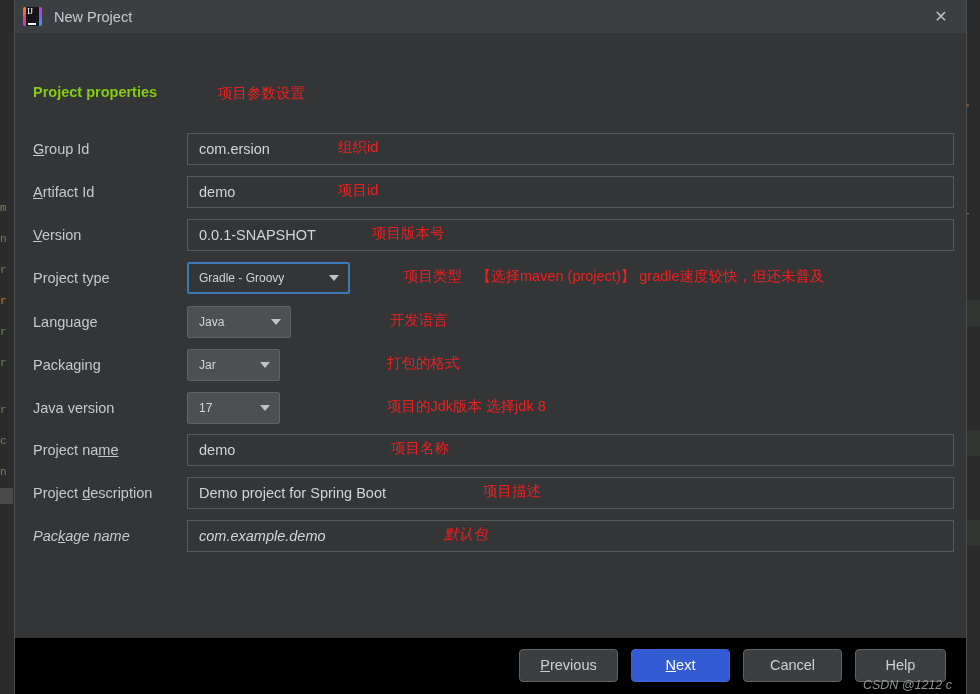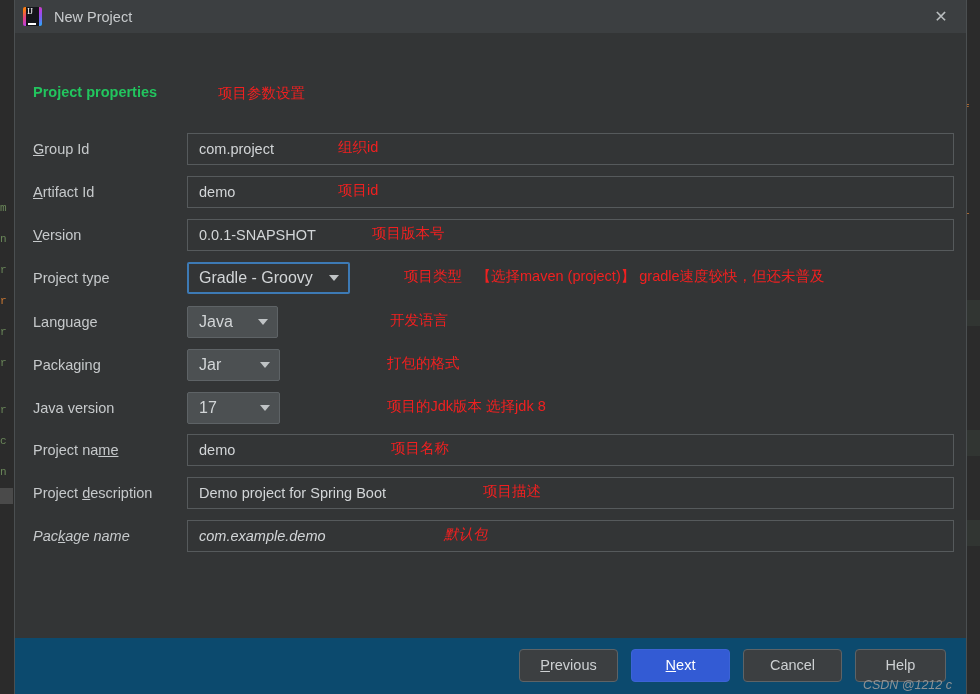--- a/index.html
+++ b/index.html
@@ -128,21 +128,21 @@
 
   .body {
     position: relative;
     height: 661px;
     background: #333536;
   }
 
   .section-title {
     position: absolute;
     left: 18px; top: 51px;
-    color: #22c55e;
+    color: #84cc16;
     font-size: 14.5px;
     font-weight: bold;
   }
 
   .annot {
     position: absolute;
     color: #f02020;
     font-size: 14.5px;
     white-space: nowrap;
   }
@@ -183,21 +183,21 @@
   }
 
   .combo {
     position: absolute;
     left: 172px;
     top: 0;
     height: 32px;
     background: #4c5052;
     border: 1px solid #5e6366;
     color: #d2d5d7;
-    font-size: 16px;
+    font-size: 12px;
     line-height: 30px;
     padding-left: 11px;
     white-space: nowrap;
     overflow: hidden;
     border-radius: 2px;
   }
   .combo .arrow {
     position: absolute;
     right: 9px; top: 50%;
     transform: translateY(-50%);
@@ -212,21 +212,21 @@
     line-height: 28px;
     padding-left: 10px;
   }
 
   
   .btnbar {
     position: absolute;
     left: 0; bottom: 0;
     width: 100%;
     height: 56px;
-    background: #0c4a6e;
+    background: #000000;
   }
   .btn {
     position: absolute;
     top: 11px;
     height: 33px;
     border-radius: 4px;
     background: #3c3f41;
     border: 1px solid #5e6366;
     color: #cdd0d2;
     font-size: 14.5px;
@@ -290,41 +290,41 @@
     </div>
 
     <div class="body">
 
       <div class="section-title">Project properties</div>
       <div class="annot" style="left:203px; top:51px;">项目参数设置</div>
 
       <div id="rows">
           <div class="row" style="top: 100px;">
             <div class="lbl"><u>G</u>roup Id</div>
-            <div class="tf">com.project</div>
+            <div class="tf">com.ersion</div>
             <div class="annot" style="left: 323px; top: 5px;">组织id</div>
           </div>
           <div class="row" style="top: 143px;">
             <div class="lbl"><u>A</u>rtifact Id</div>
             <div class="tf">demo</div>
             <div class="annot" style="left: 323px; top: 5px;">项目id</div>
           </div>
           <div class="row" style="top: 186px;">
             <div class="lbl"><u>V</u>ersion</div>
             <div class="tf">0.0.1-SNAPSHOT</div>
             <div class="annot" style="left: 357px; top: 5px;">项目版本号</div>
           </div>
           <div class="row" style="top: 229px;">
             <div class="lbl">Project type</div>
             <div class="combo focused" style="width: 163px;"><span>Gradle - Groovy</span><span class="arrow"></span></div>
             <div class="annot" style="left: 389px; top: 5px;">项目类型　【选择maven (project)】 gradle速度较快，但还未普及</div>
           </div>
           <div class="row" style="top: 273px;">
             <div class="lbl">Language</div>
-            <div class="combo" style="width: 91px;"><span>Java</span><span class="arrow"></span></div>
+            <div class="combo" style="width: 104px;"><span>Java</span><span class="arrow"></span></div>
             <div class="annot" style="left: 375px; top: 5px;">开发语言</div>
           </div>
           <div class="row" style="top: 316px;">
             <div class="lbl">Packaging</div>
             <div class="combo" style="width: 93px;"><span>Jar</span><span class="arrow"></span></div>
             <div class="annot" style="left: 372px; top: 5px;">打包的格式</div>
           </div>
           <div class="row" style="top: 359px;">
             <div class="lbl">Java version</div>
             <div class="combo" style="width: 93px;"><span>17</span><span class="arrow"></span></div>

